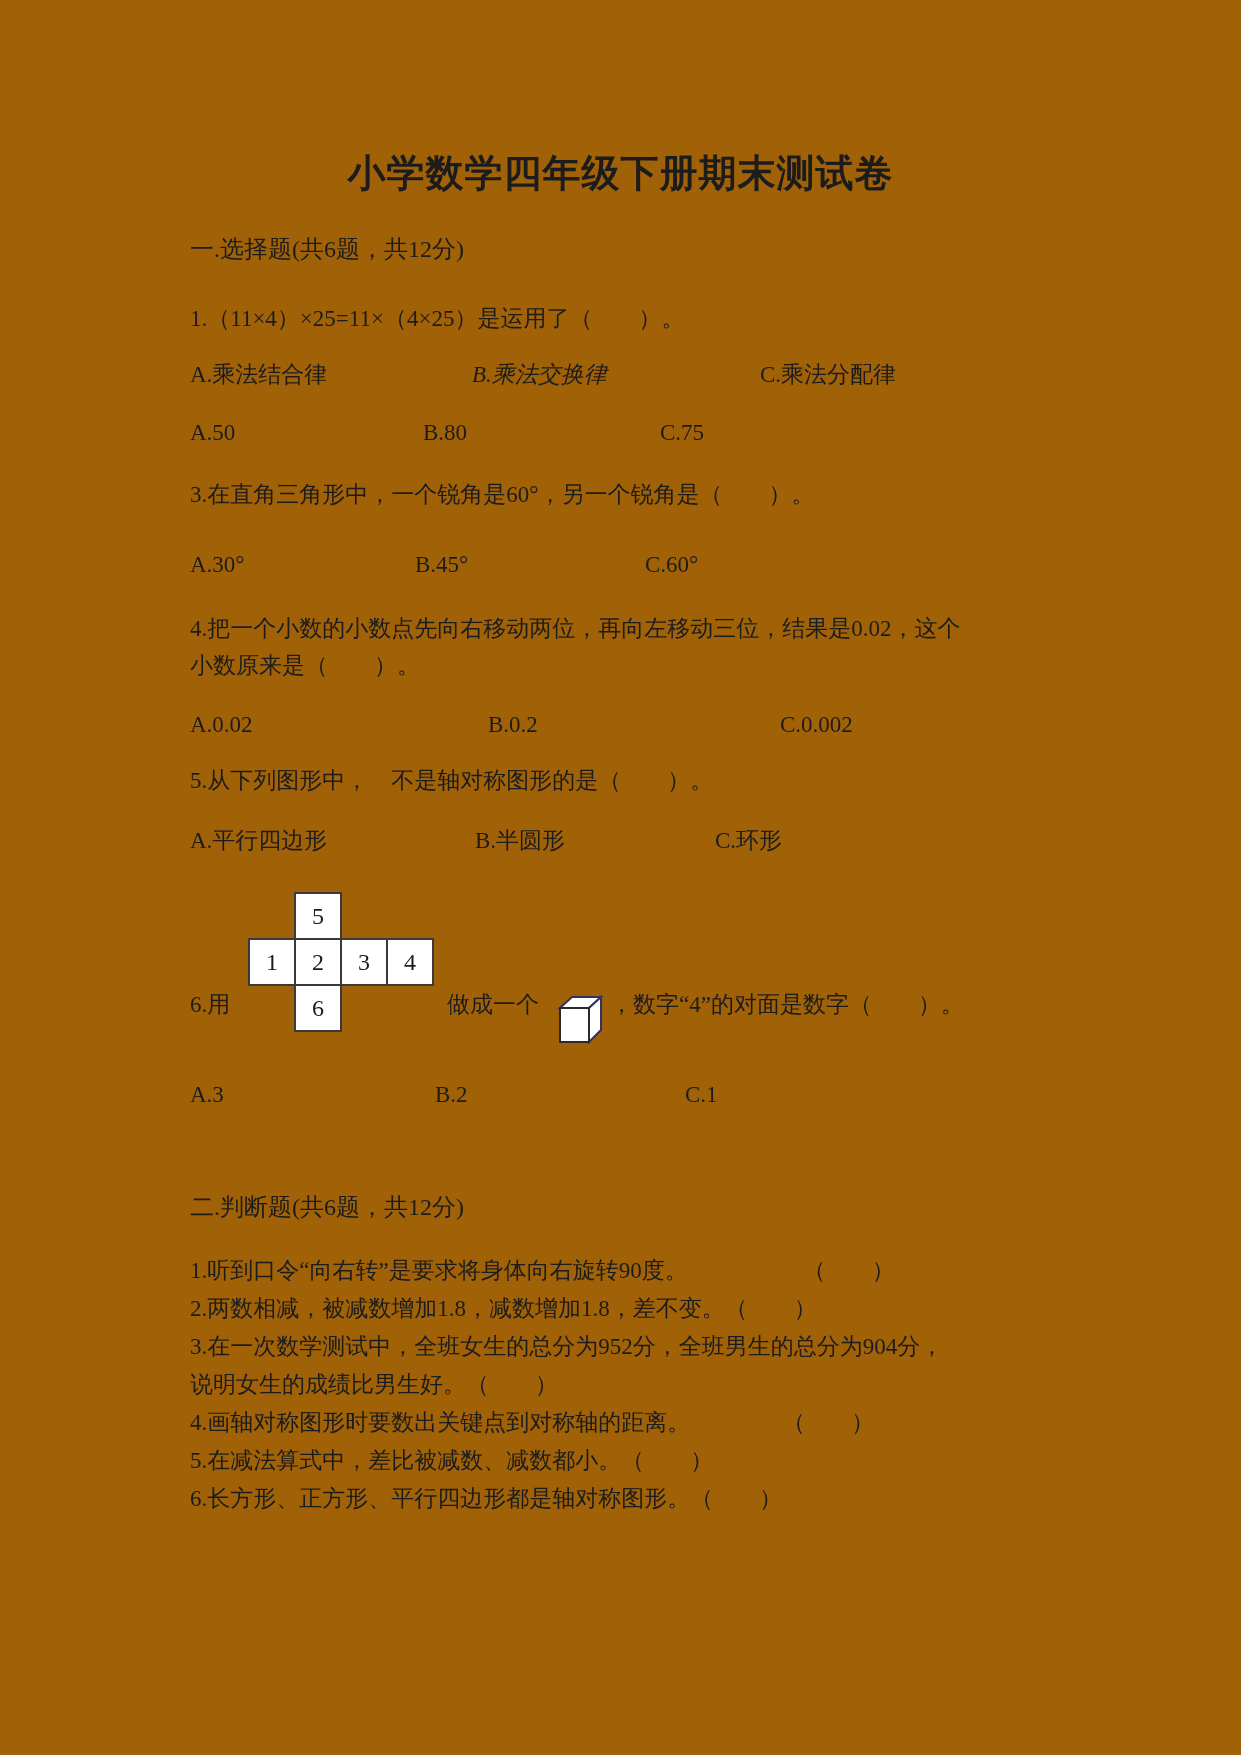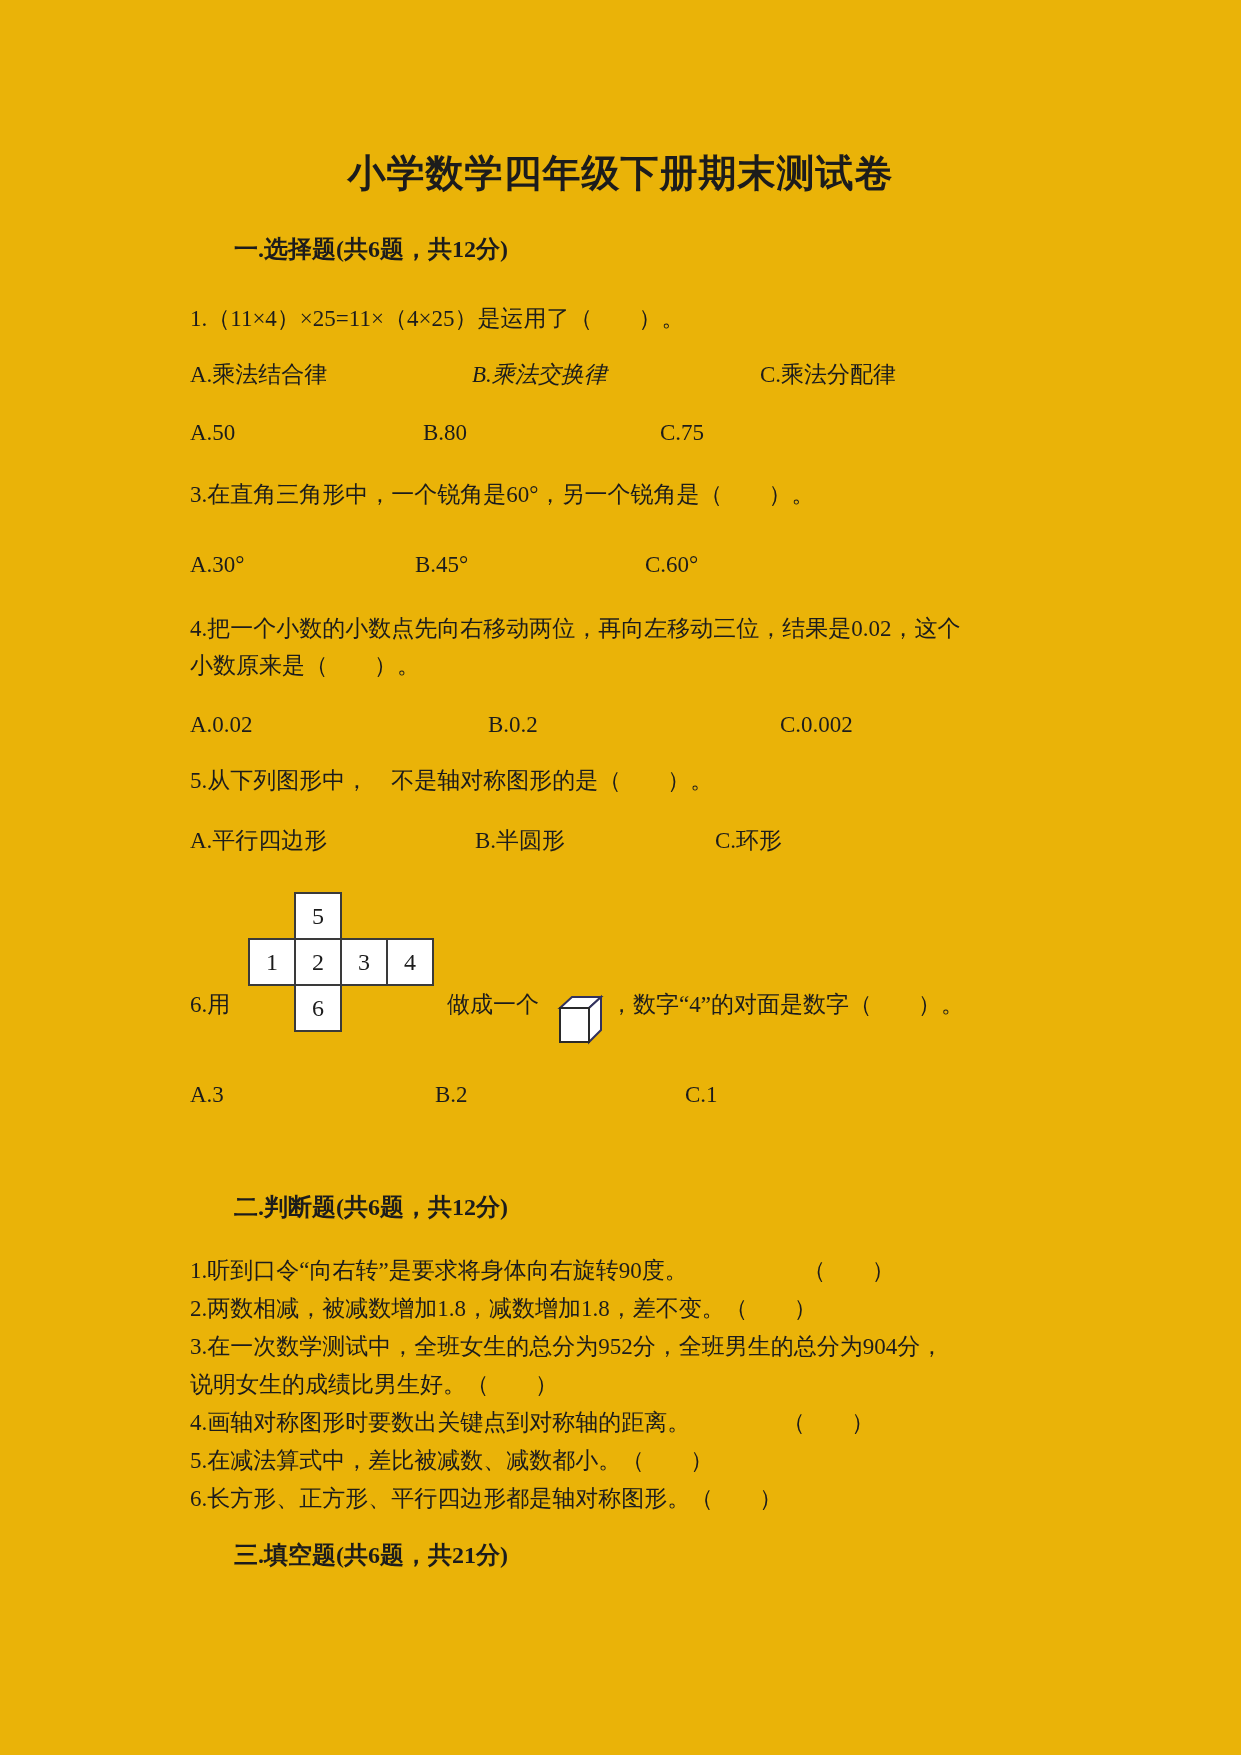--- a/index.html
+++ b/index.html
@@ -1,23 +1,23 @@
 <!DOCTYPE html>
 <html><head>
 <meta charset="utf-8">
 <style>
   html,body{margin:0;padding:0;background:#ffffff;}
   body{width:1241px;height:1755px;position:relative;
        font-family:"Liberation Serif","DejaVu Serif",serif;
        color:#1c1c1c;-webkit-font-smoothing:antialiased;}
-  .page{position:absolute;left:0;top:0;width:1241px;height:1755px;background:#eab308;overflow:hidden;}
+  .page{position:absolute;left:0;top:0;width:1241px;height:1755px;background:#a16207;overflow:hidden;}
   .title{position:absolute;left:0;top:148px;width:1241px;text-align:center;
          font-size:38px;font-weight:bold;letter-spacing:1px;white-space:nowrap;}
   .content{position:absolute;left:190px;top:0;width:960px;}
-  .sec-heading{font-size:24px;font-weight:bold;line-height:30px;white-space:nowrap;margin-left:44px;}
+  .sec-heading{font-size:24px;font-weight:normal;line-height:30px;white-space:nowrap;}
   .h1{margin-top:234px;}
   .h2{margin-top:82px;}
   .h3{margin-top:22px;}
   .q{font-size:23px;line-height:30px;white-space:nowrap;}
   .q1{margin-top:40px;}
   .q2,.q3{margin-top:32px;}
   .q4{margin-top:30px;line-height:37px;}
   .q5{margin-top:26px;}
   .opts{position:relative;height:30px;font-size:23px;line-height:30px;white-space:nowrap;}
   .opts .oa{position:absolute;left:0;top:0;}
@@ -123,16 +123,15 @@
     <div class="jlist">
       <div class="jline">1.听到口令“向右转”是要求将身体向右旋转90度。　　　　　（　　）</div>
       <div class="jline">2.两数相减，被减数增加1.8，减数增加1.8，差不变。（　　）</div>
       <div class="jline">3.在一次数学测试中，全班女生的总分为952分，全班男生的总分为904分，</div>
       <div class="jline">说明女生的成绩比男生好。（　　）</div>
       <div class="jline">4.画轴对称图形时要数出关键点到对称轴的距离。　　　　（　　）</div>
       <div class="jline">5.在减法算式中，差比被减数、减数都小。（　　）</div>
       <div class="jline">6.长方形、正方形、平行四边形都是轴对称图形。（　　）</div>
     </div>
 
-    <div class="sec-heading h3">三.填空题(共6题，共21分)</div>
 
   </div>
 </div>
 
 </body></html>

